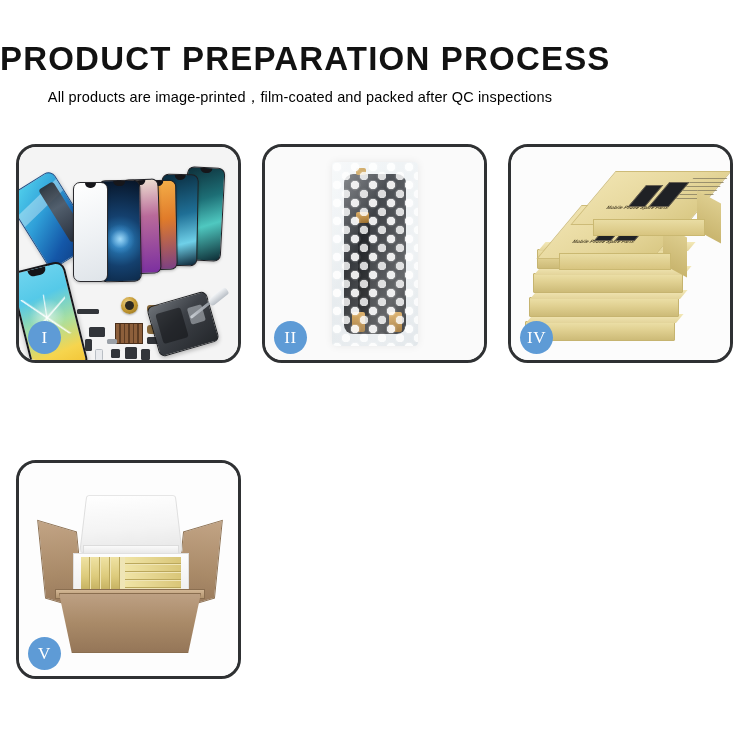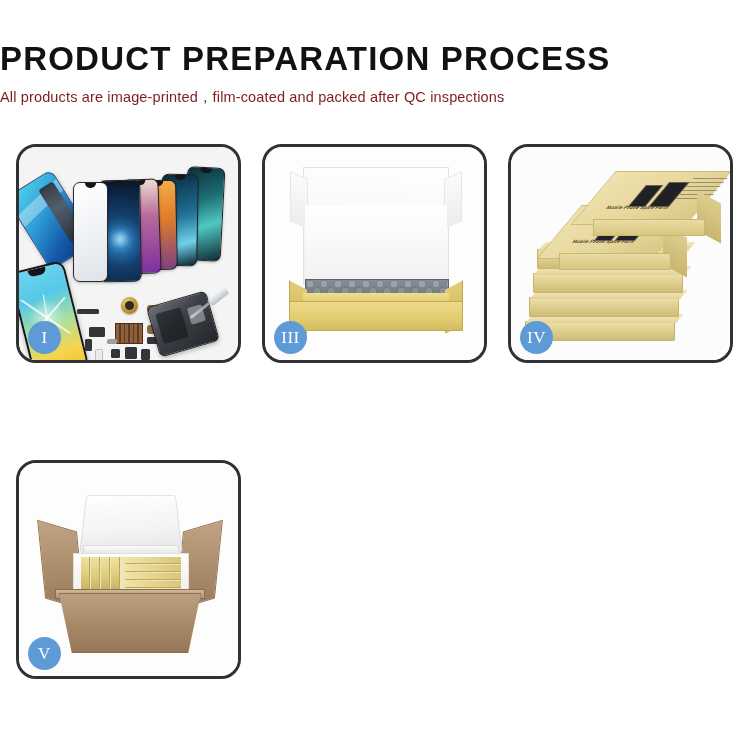--- a/index.html
+++ b/index.html
@@ -19,37 +19,37 @@
     height: 750px;
     background: #ffffff;
   }
 
   
   .header {
     position: absolute;
     top: 38px;
     left: 0;
     width: 600px;
-    text-align: left;
+    text-align: center;
   }
 
   .title {
     font-size: 33px;
     font-weight: 700;
     letter-spacing: 1.2px;
     color: #121212;
     line-height: 42px;
     white-space: nowrap;
   }
 
   .subtitle {
     margin-top: 7px;
     font-size: 14.5px;
     font-weight: 400;
-    color: #7f1d1d;
+    color: #000000;
     letter-spacing: 0.15px;
     line-height: 20px;
     white-space: nowrap;
   }
 
   
   .grid {
     position: absolute;
     top: 144px;
     left: 16px;
@@ -663,38 +663,37 @@
         </div>
 
         <div class="driver">
           <div class="shaft"></div>
           <div class="handle"></div>
         </div>
       </div>
       <div class="badge">I</div>
     </div>
 
-
     <div class="panel">
       <div class="panel-stage">
-        <div class="p3-bg"></div>
-        <div class="box3">
-          <div class="lid"></div>
-          <div class="lid-left"></div>
-          <div class="lid-right"></div>
-          <div class="foam"></div>
-          <div class="wrap"></div>
-          <div class="tray-left"></div>
-          <div class="tray-right"></div>
-          <div class="tray-top"></div>
-          <div class="tray-front"></div>
+        <div class="p2-bg"></div>
+        <div class="bubble-pack">
+          <div class="inner-part"></div>
+          <div class="tab"></div>
+          <div class="flexband"></div>
+          <div class="conn-a"></div>
+          <div class="conn-b"></div>
+          <div class="conn-c"></div>
+          <div class="bubbles"></div>
+          <div class="gloss"></div>
         </div>
       </div>
-      <div class="badge">III</div>
+      <div class="badge">II</div>
     </div>
+
 
     <div class="panel">
       <div class="panel-stage">
         <div class="p4-bg"></div>
         <div class="stack">
 
           <div class="slab" style="left:6px;top:150px;">
               <div class="edge"></div>
             </div>
           <div class="slab" style="left:10px;top:126px;">

